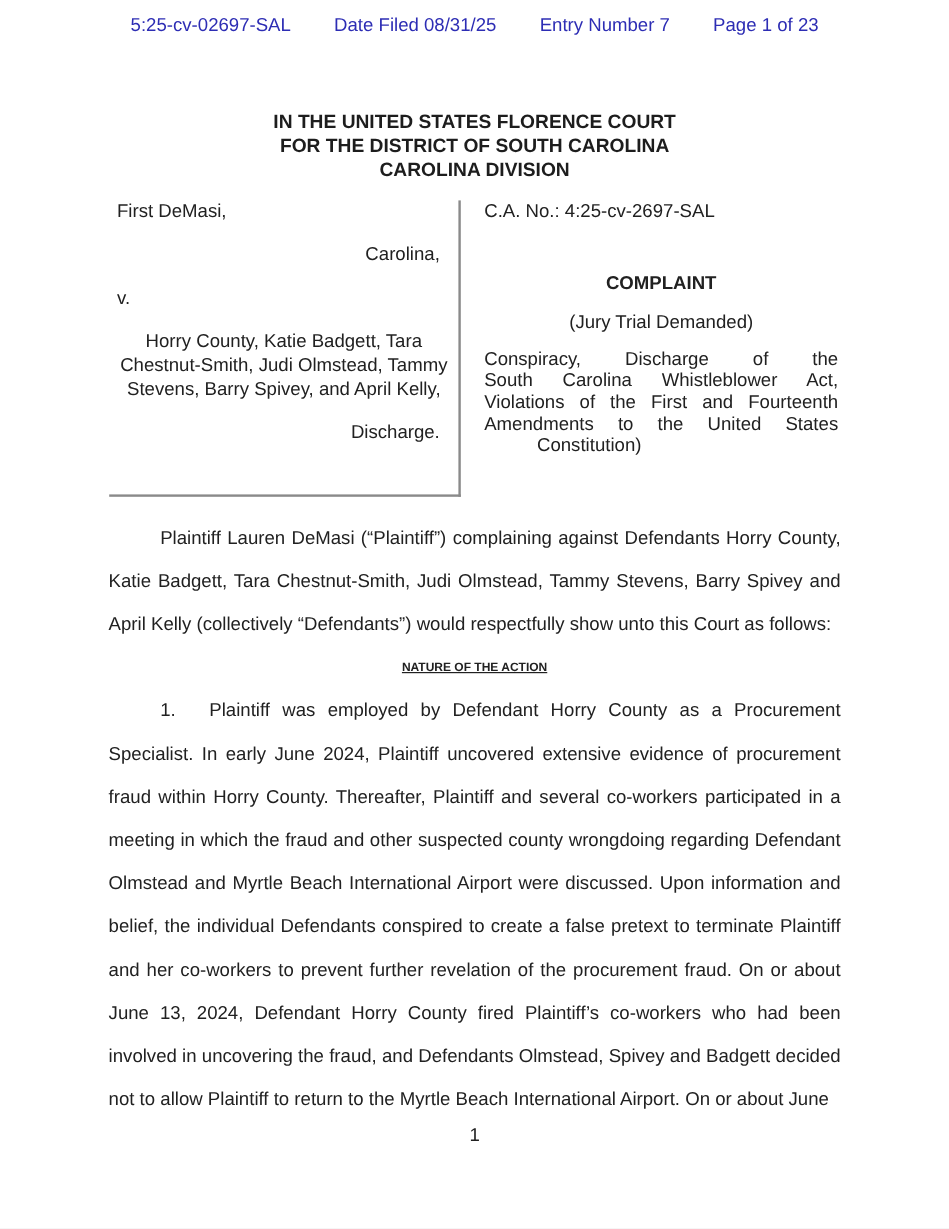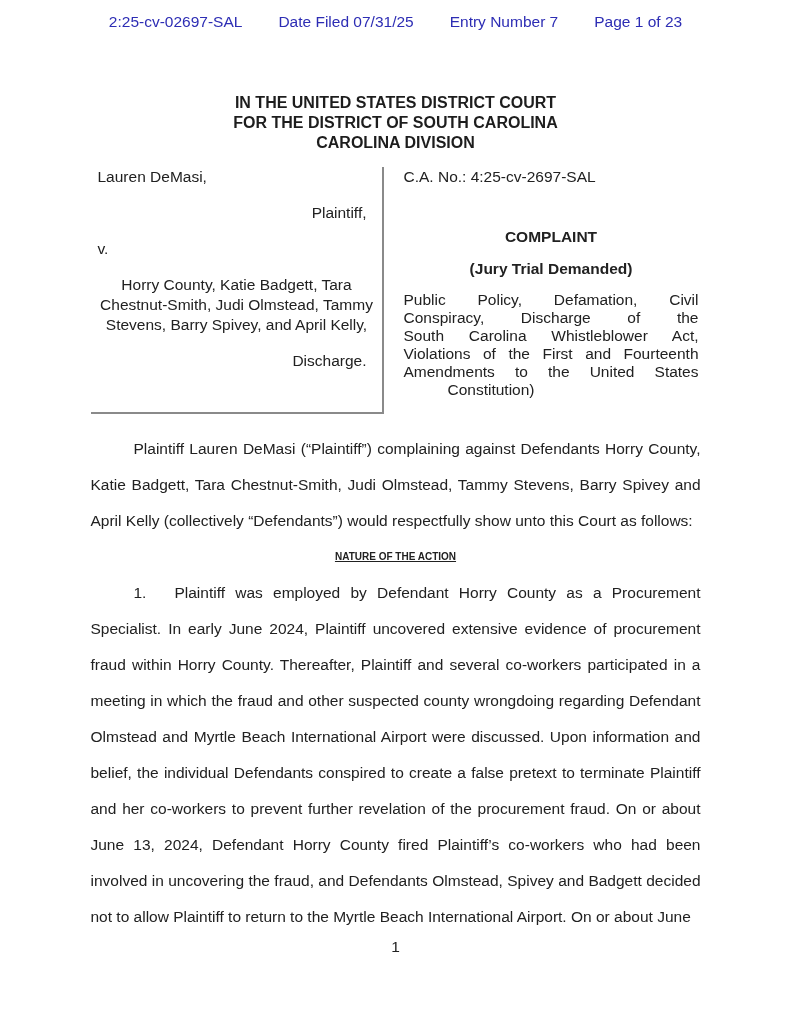--- a/index.html
+++ b/index.html
@@ -49,21 +49,21 @@
     width: 293px;
     border-right: 2px solid #8a8a8a;
     border-bottom: 2px solid #8a8a8a;
     padding: 0 6px 41px 7px;
   }
   .cap-role { text-align: right; padding-right: 9px; margin-top: 16px; }
   .cap-v { margin-top: 16px; }
   .cap-defendants { margin-top: 16px; text-align: center; }
   .caption-right { width: 295px; margin-left: 20px; }
   .cap-doctitle { margin-top: 40px; text-align: center; font-weight: 700; }
-  .cap-jury { margin-top: 12px; text-align: center; font-weight: bold; }
+  .cap-jury { margin-top: 12px; text-align: center; }
   .cap-claims { margin-top: 12px; line-height: 18px; }
   .claims-line { display: block; text-align: justify; text-align-last: justify; }
   .claims-line:last-child { text-align-last: left; margin-left: 44px; }
 
   
   .doc-body {
     width: 610px;
     margin: 17px auto 0;
     font-size: 15.5px;
     line-height: 36px;
@@ -93,46 +93,45 @@
     font-size: 15.5px;
     line-height: 36px;
   }
 </style>
 </head>
 <body>
 
 <div class="page">
 
   <div class="stamp">
-    <span>2:25-cv-02697-SAL</span>
-    <span>Date Filed 07/31/25</span>
+    <span>5:25-cv-02697-SAL</span>
+    <span>Date Filed 08/31/25</span>
     <span>Entry Number 7</span>
     <span>Page 1 of 23</span>
   </div>
 
   <div class="court-title">
-    <div>IN THE UNITED STATES DISTRICT COURT</div>
+    <div>IN THE UNITED STATES FLORENCE COURT</div>
     <div>FOR THE DISTRICT OF SOUTH CAROLINA</div>
     <div>CAROLINA DIVISION</div>
   </div>
 
   <div class="caption">
     <div class="caption-left">
-      <div class="cap-name">Lauren DeMasi,</div>
-      <div class="cap-role">Plaintiff,</div>
+      <div class="cap-name">First DeMasi,</div>
+      <div class="cap-role">Carolina,</div>
       <div class="cap-v">v.</div>
       <div class="cap-defendants">Horry County, Katie Badgett, Tara Chestnut-Smith, Judi Olmstead, Tammy Stevens, Barry Spivey, and April Kelly,</div>
       <div class="cap-role">Discharge.</div>
     </div>
     <div class="caption-right">
       <div class="cap-caseno">C.A. No.: 4:25-cv-2697-SAL</div>
       <div class="cap-doctitle">COMPLAINT</div>
       <div class="cap-jury">(Jury Trial Demanded)</div>
       <div class="cap-claims">
-        <span class="claims-line">Public Policy, Defamation, Civil</span>
         <span class="claims-line">Conspiracy, Discharge of the</span>
         <span class="claims-line">South Carolina Whistleblower Act,</span>
         <span class="claims-line">Violations of the First and Fourteenth</span>
         <span class="claims-line">Amendments to the United States</span>
         <span class="claims-line">Constitution)</span>
       </div>
     </div>
   </div>
 
   <div class="doc-body">

